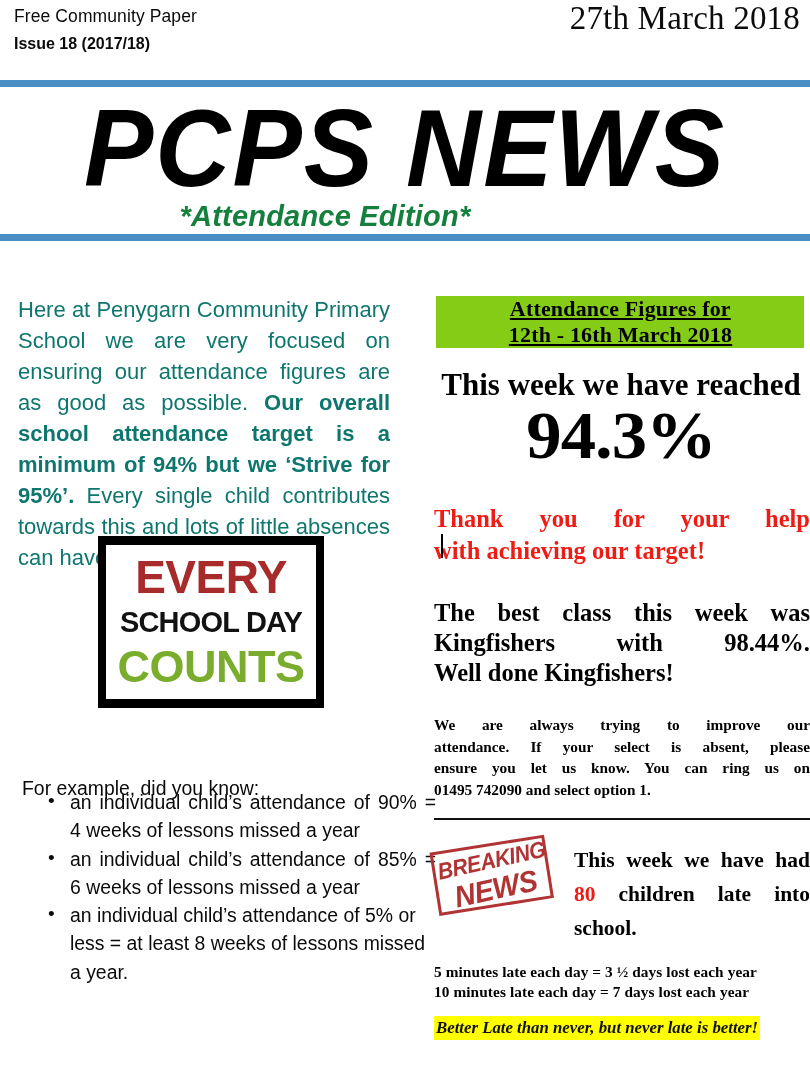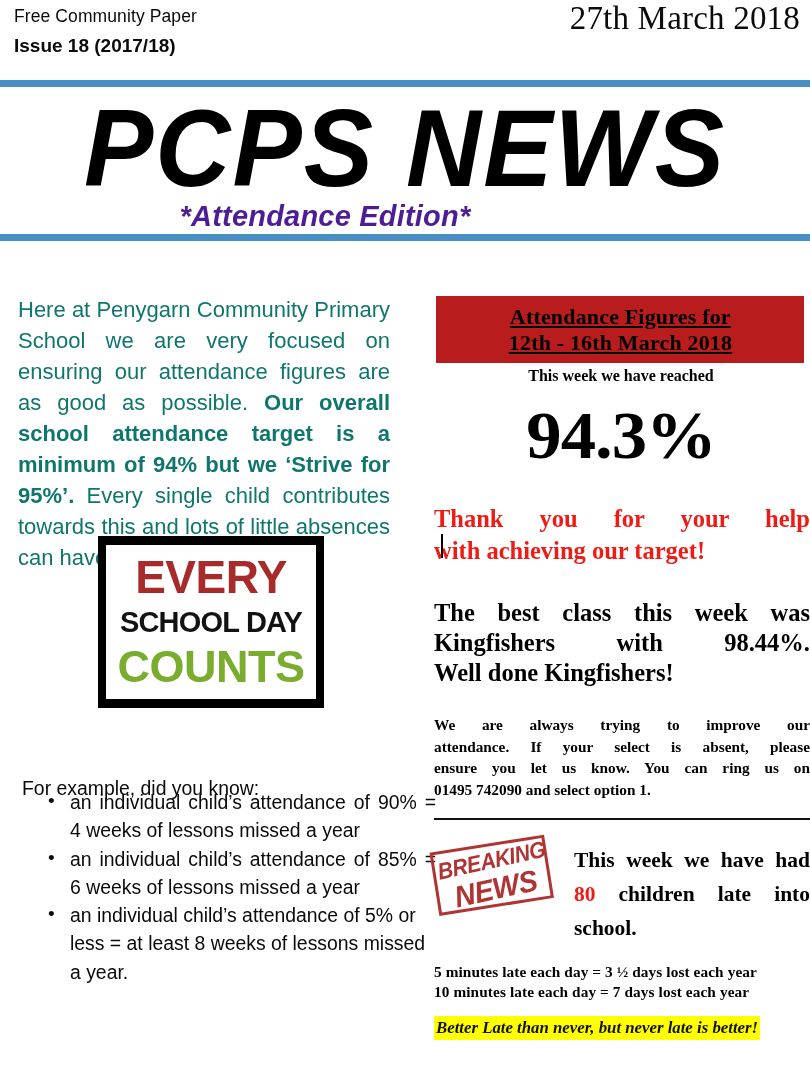--- a/index.html
+++ b/index.html
@@ -27,21 +27,21 @@
     position: absolute;
     left: 14px; top: 6px;
     font-size: 17.5px;
     letter-spacing: 0.1px;
     font-family: "Liberation Sans", sans-serif;
     color: #0b0b0b;
   }
   #issue-line {
     position: absolute;
     left: 14px; top: 35px;
-    font-size: 19px;
+    font-size: 16px;
     font-weight: bold;
     font-family: "Liberation Sans", sans-serif;
     color: #0b0b0b;
   }
   #issue-date {
     position: absolute;
     right: 10px; top: 0px;
     font-size: 33px;
     font-family: "Liberation Serif", serif;
     color: #0b0b0b;
@@ -84,21 +84,21 @@
   #masthead-subtitle {
     position: absolute;
     left: 0; top: 200px;
     width: 650px;
     text-align: center;
     font-family: "Liberation Sans", sans-serif;
     font-weight: bold;
     font-style: italic;
     font-size: 29px;
     letter-spacing: 0.2px;
-    color: #4c1d95;
+    color: #15803d;
     white-space: nowrap;
   }
 
   
   #left-column {
     position: absolute;
     left: 18px; top: 272px;
     width: 372px;
   }
   #intro-paragraph {
@@ -170,22 +170,22 @@
     left: -22px;
     top: -1px;
     font-size: 19px;
   }
   #facts-list li.no-justify { text-align: left; }
 
   #attendance-figures-banner {
     position: absolute;
     left: 436px; top: 296px;
     width: 368px;
-    height: 67px;
-    background: #b91c1c;
+    height: 52px;
+    background: #84cc16;
     display: flex;
     flex-direction: column;
     justify-content: center;
     align-items: center;
   }
   .banner-line {
     font-family: "Liberation Serif", serif;
     font-weight: bold;
     font-size: 21.5px;
     line-height: 26px;
@@ -197,21 +197,21 @@
     transform: scaleX(1.02);
   }
 
   #reached-line {
     position: absolute;
     left: 432px; top: 367px;
     width: 378px;
     text-align: center;
     font-family: "Liberation Serif", serif;
     font-weight: bold;
-    font-size: 16px;
+    font-size: 31px;
     color: #000000;
     white-space: nowrap;
   }
 
   #attendance-percent {
     position: absolute;
     left: 432px; top: 395px;
     width: 378px;
     text-align: center;
     font-family: "Liberation Serif", serif;

